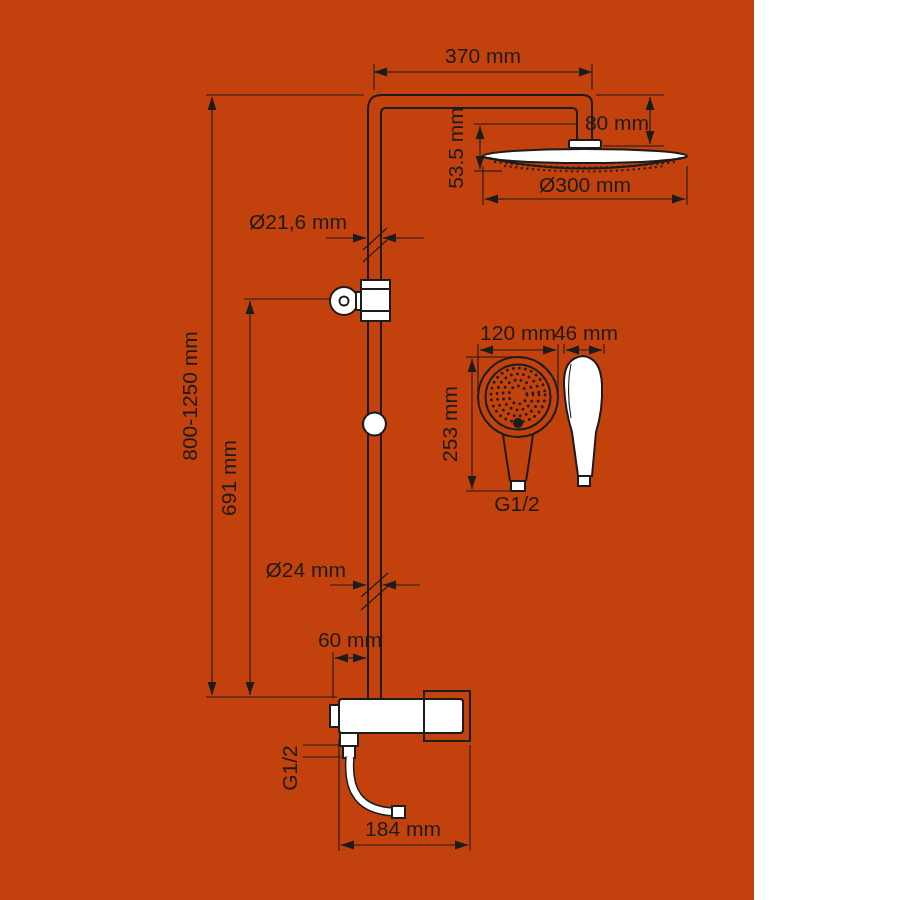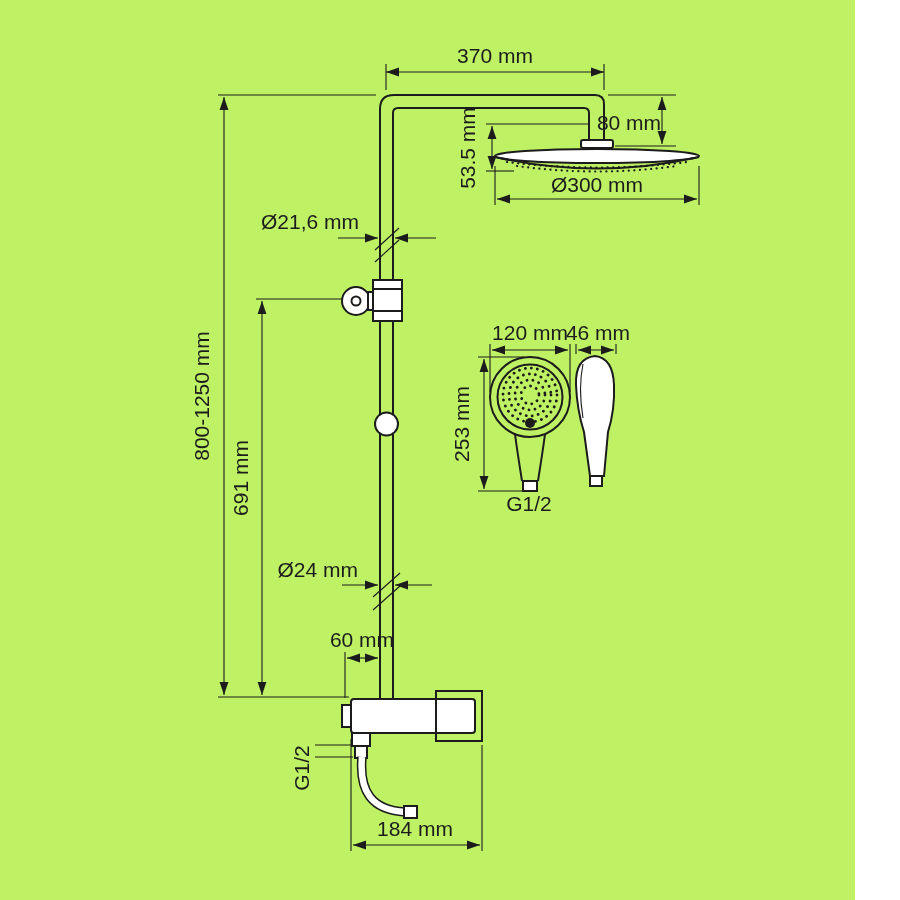--- a/index.html
+++ b/index.html
@@ -1,16 +1,16 @@
 <!DOCTYPE html>
 <html><head>
 <meta charset="utf-8">
 <style>
   html,body{margin:0;padding:0;background:#ffffff;}
-  .stage{position:relative;width:843px;height:900px;background:#bef264;overflow:hidden;padding-left:12px;}
+  .stage{position:relative;width:754px;height:900px;background:#c2410c;overflow:hidden;}
   svg{display:block;}
   .obj{fill:none;stroke:#1c1c1c;stroke-width:2;}
   .objf{fill:#ffffff;stroke:#1c1c1c;stroke-width:2;}
   .dim{fill:none;stroke:#1c1c1c;stroke-width:1.1;}
   .dots{fill:none;stroke:#1c1c1c;stroke-width:2.8;stroke-linecap:round;stroke-dasharray:0.1 6;}
   .dots2{fill:none;stroke:#1c1c1c;stroke-width:2.2;stroke-linecap:round;stroke-dasharray:0.1 5.5;}
   text{font-family:"Liberation Sans",sans-serif;font-size:21px;fill:#1c1c1c;}
   .mid{text-anchor:middle;}
   .end{text-anchor:end;}
 </style>

